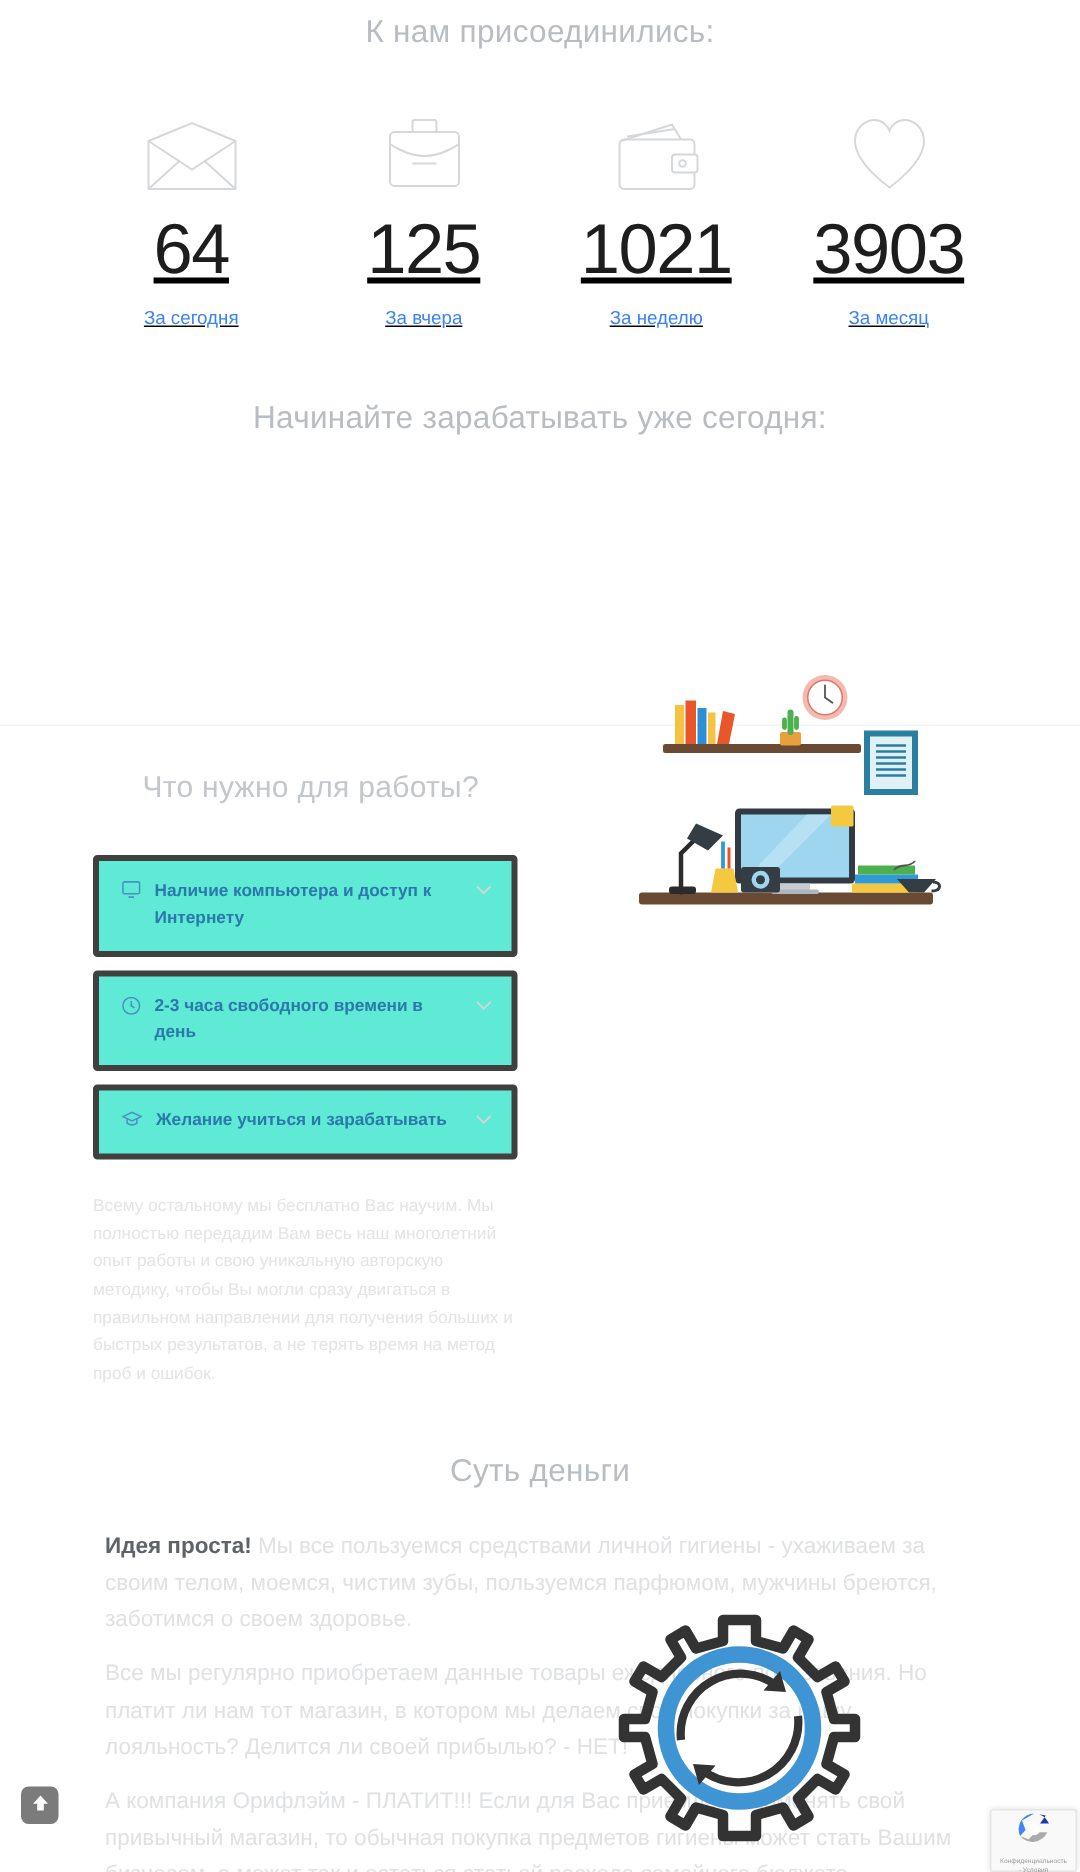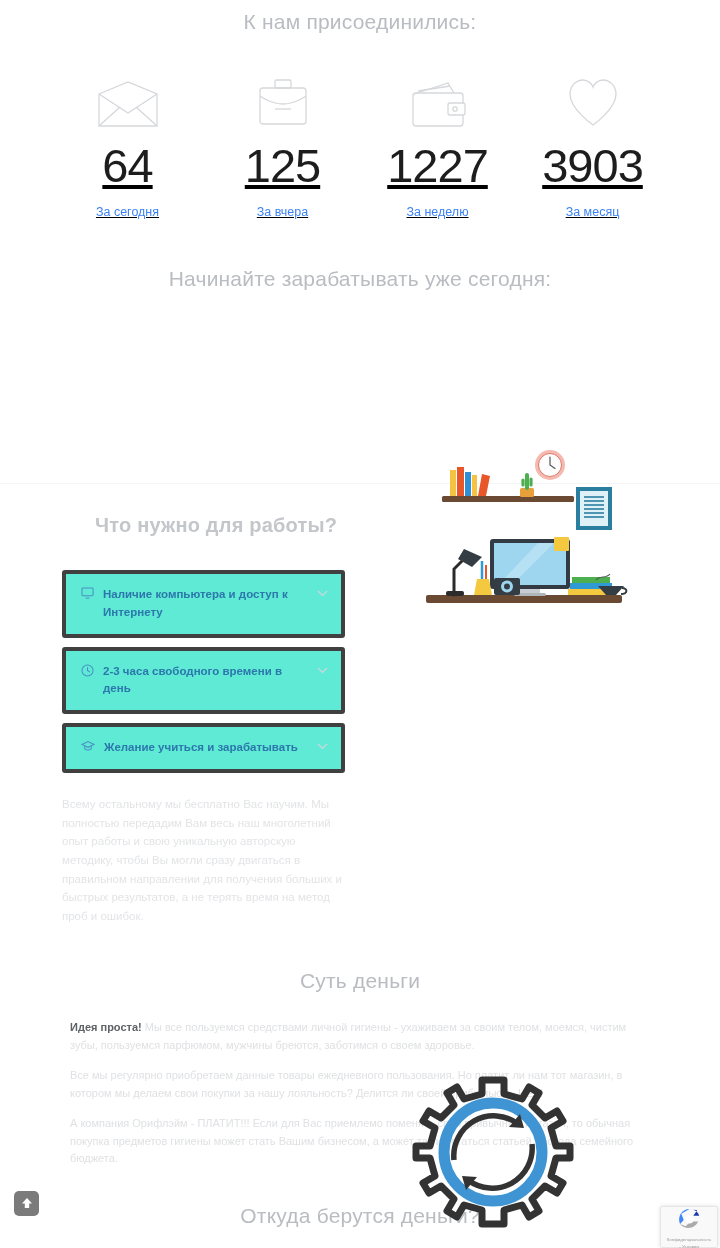--- a/index.html
+++ b/index.html
@@ -62,21 +62,21 @@
     border-top: 1px solid #f4f5f6;
     margin-top: 32px;
   }
 
   
   .need-section { padding-top: 30px; position: relative; }
   .need-title {
     text-align: left;
     margin-left: 95px;
     font-size: 20px;
-    font-weight: 700;
+    font-weight: 400;
     color: #c3c6ca;
   }
   .accordion {
     width: 283px;
     margin-left: 62px;
     margin-top: 33px;
   }
   .acc-item {
     background: #5eead4;
     border: 4px solid #404040;
@@ -125,21 +125,21 @@
     top: 443px;
     width: 220px;
     height: 172px;
   }
 
   
   .essence { margin-top: 44px; }
   .essence-title { margin-bottom: 0; }
   .essence-body { width: 580px; margin: 26px auto 0 auto; }
   .essence-p {
-    font-size: 11px;
+    font-size: 15px;
     line-height: 1.62;
     color: #e0e1e3;
     margin: 0 0 12px 0;
   }
   .essence-p b { color: #5f6266; font-weight: bold; }
 
   
   .money { margin-top: 36px; position: relative; height: 190px; }
   .money-title { margin-bottom: 0; }
   .money-card {
@@ -229,21 +229,21 @@
       <div class="counter">
         <div class="counter-icon">
           <svg width="56" height="48" viewBox="0 0 56 48" fill="none" stroke="#d5d7da" stroke-width="1.3">
             <path d="M4 14 L38 3 L44 13"></path>
             <path d="M8 11 L40 6"></path>
             <rect x="3" y="13" width="50" height="33" rx="3"></rect>
             <rect x="38" y="23" width="17" height="12" rx="2" fill="#fff"></rect>
             <circle cx="45" cy="29" r="2.2"></circle>
           </svg>
         </div>
-        <div class="counter-num">1227</div>
+        <div class="counter-num">1021</div>
         <div class="counter-label">За неделю</div>
       </div>
 
       <div class="counter">
         <div class="counter-icon">
           <svg width="52" height="50" viewBox="0 0 52 50" fill="none" stroke="#d5d7da" stroke-width="1.3">
             <path d="M26 47 C26 47 3 31 3 16 C3 7 10 2 16 2 C21 2 25 6 26 9 C27 6 31 2 36 2 C42 2 49 7 49 16 C49 31 26 47 26 47 Z"></path>
           </svg>
         </div>
         <div class="counter-num">3903</div>

